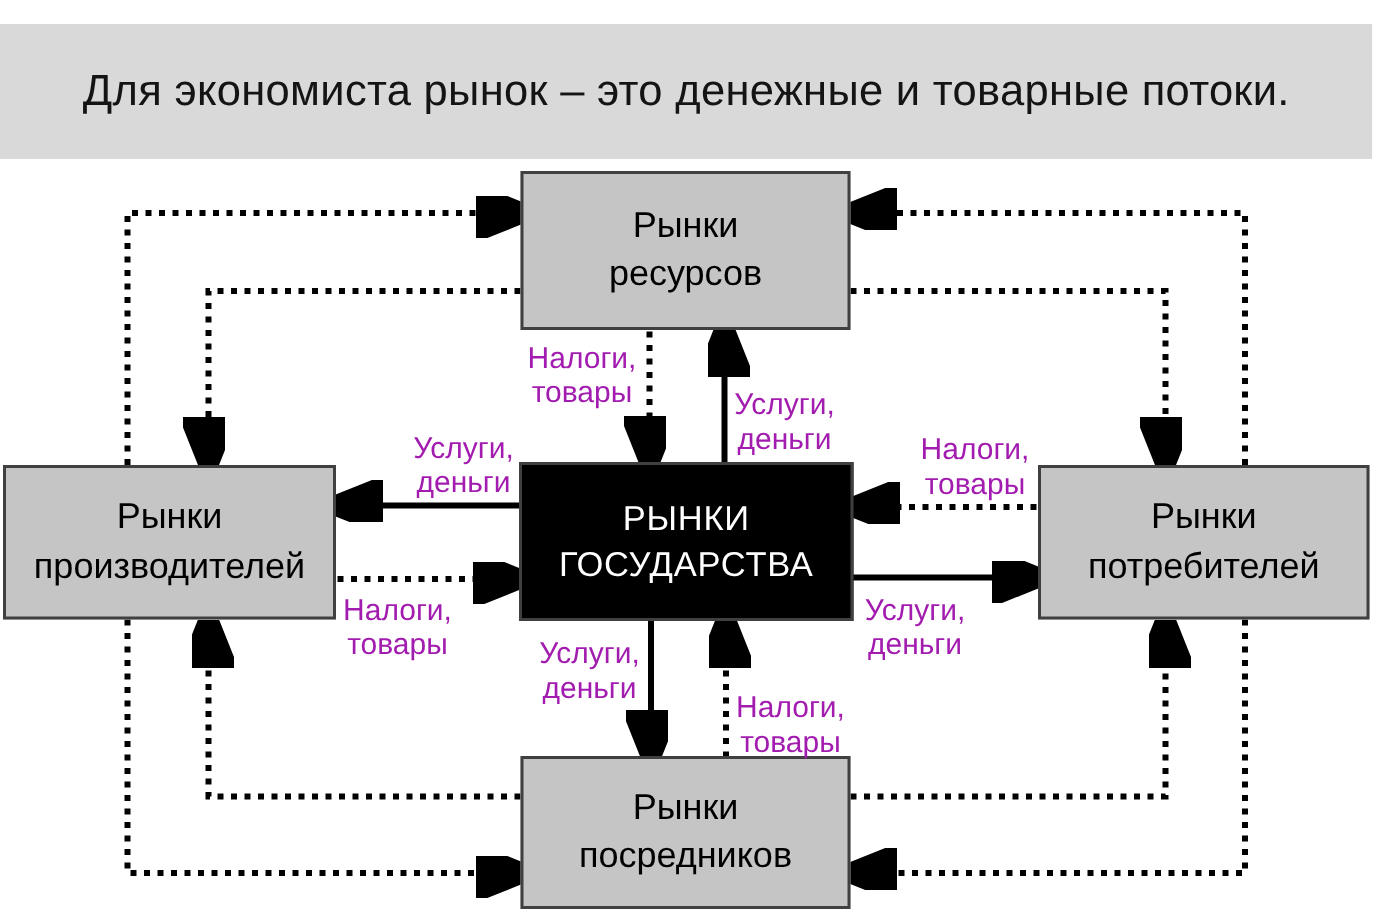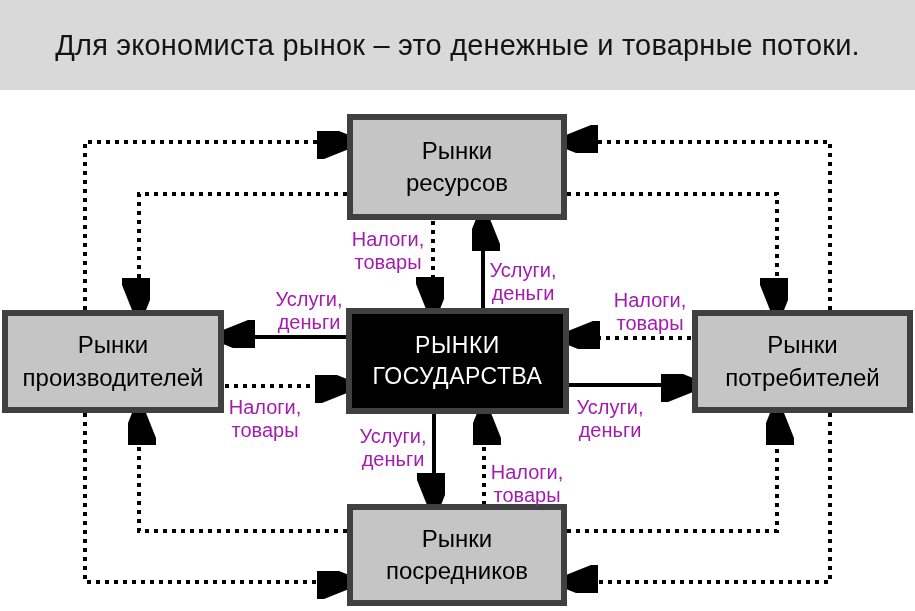--- a/index.html
+++ b/index.html
@@ -1,29 +1,29 @@
 <!DOCTYPE html>
 <html><head>
 <meta charset="utf-8">
 <style>
   html,body { margin:0; padding:0; background:#fff; }
   .stage {
     position:relative; width:915px; height:611px; background:#ffffff;
     font-family:"Liberation Sans", sans-serif; overflow:hidden;
   }
   .banner {
-    position:absolute; left:0; top:0; width:915px; height:90px;
+    position:absolute; left:0; top:16px; width:915px; height:90px;
     background:#d9d9d9; display:flex; align-items:center; justify-content:center;
   }
   .banner .title-text { font-size:29px; color:#141414; letter-spacing:0.2px; }
   svg.wires { position:absolute; left:0; top:0; width:915px; height:611px; }
   .wires path { fill:none; stroke:#000; stroke-width:4; }
   .wires path.dot { stroke-dasharray:4 5; }
   .box {
-    position:absolute; box-sizing:border-box; border:6px solid #404040;
+    position:absolute; box-sizing:border-box; border:2px solid #404040;
     background:#c5c5c5; color:#000;
     display:flex; align-items:center; justify-content:center;
     text-align:center; font-size:24px; line-height:1.35; white-space:pre-line;
   }
   .box.center { background:#000; color:#fff; font-size:23px; letter-spacing:0.5px; }
   .flabel {
     position:absolute; width:90px; font-size:20px; line-height:1.15;
     text-align:center; white-space:pre-line; color:#a21caf;
   }
 </style>

